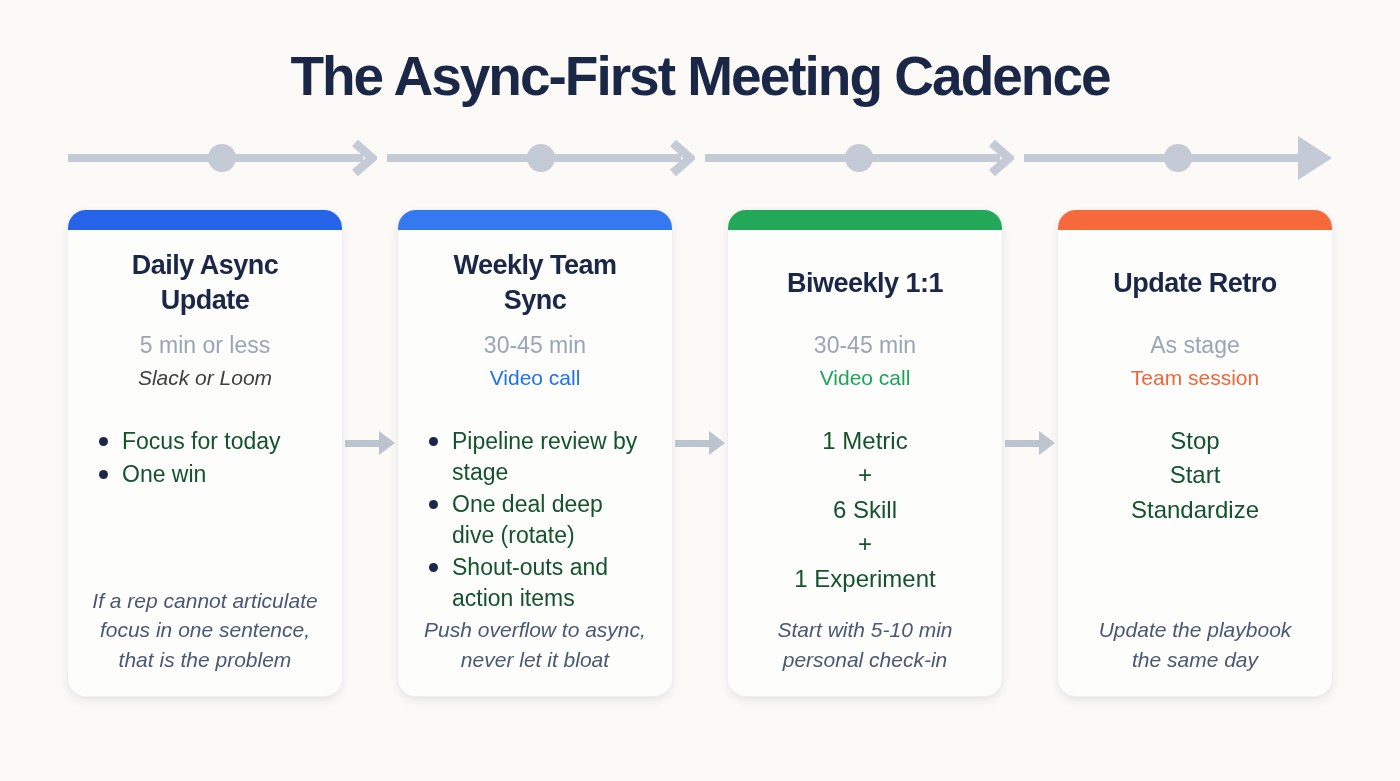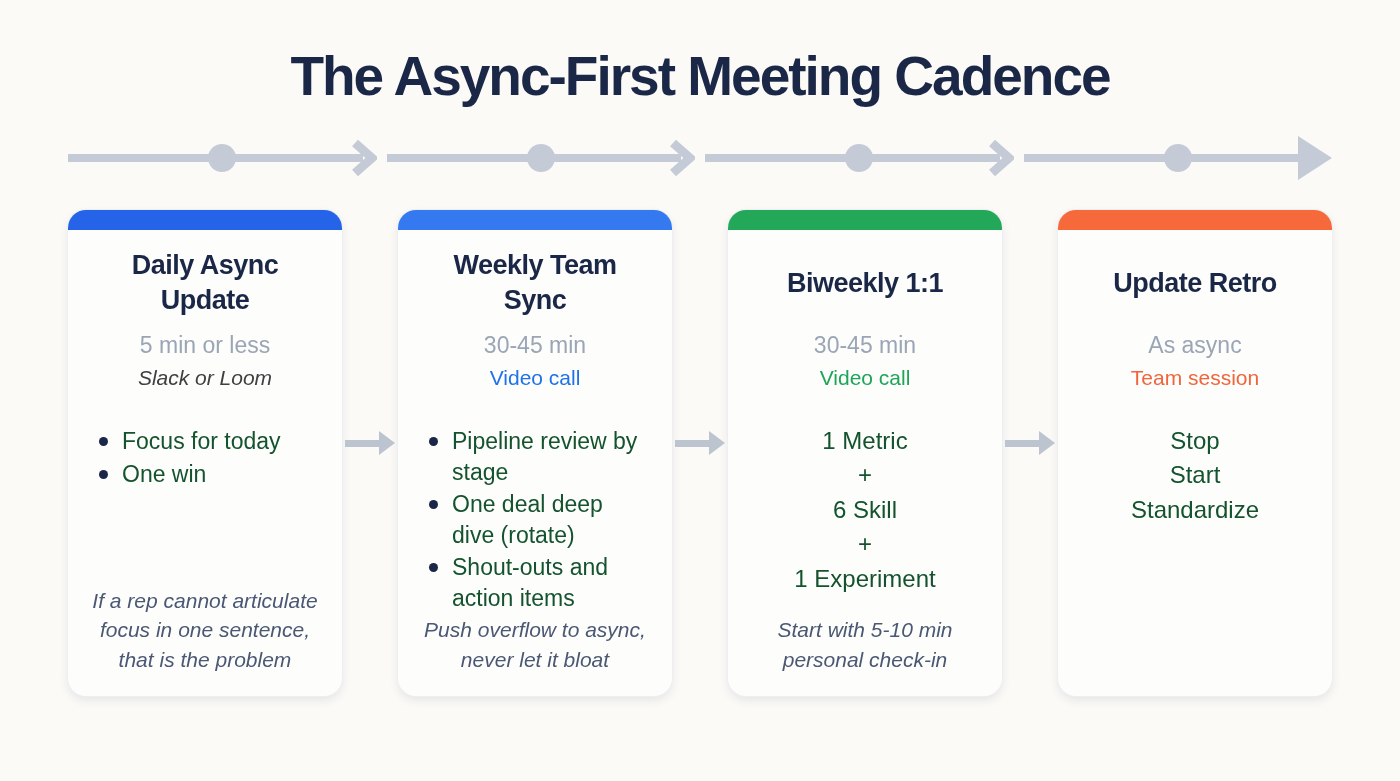--- a/index.html
+++ b/index.html
@@ -227,25 +227,26 @@
       <div class="conn-arrow">
         <span class="conn-line"></span>
         <span class="conn-head"></span>
       </div>
     </div>
 
     <section class="card">
       <div class="card-accent" style="background: rgb(245, 105, 58);"></div>
       <div class="card-body">
         <h2 class="card-title">Update Retro</h2>
-        <div class="card-duration">As async</div>
+        <div class="card-duration">As stage</div>
         <div class="card-channel" style="color: rgb(240, 101, 60);">Team session</div>
         <ul class="card-items stack">
 
         <li class="card-item">Stop</li>
             <li class="card-item">Start</li>
             <li class="card-item">Standardize</li>
           </ul>
+        <p class="card-note">Update the playbook the same day</p>
       </div>
     </section>
 
   </div>
 </div>
 
 </body></html>

